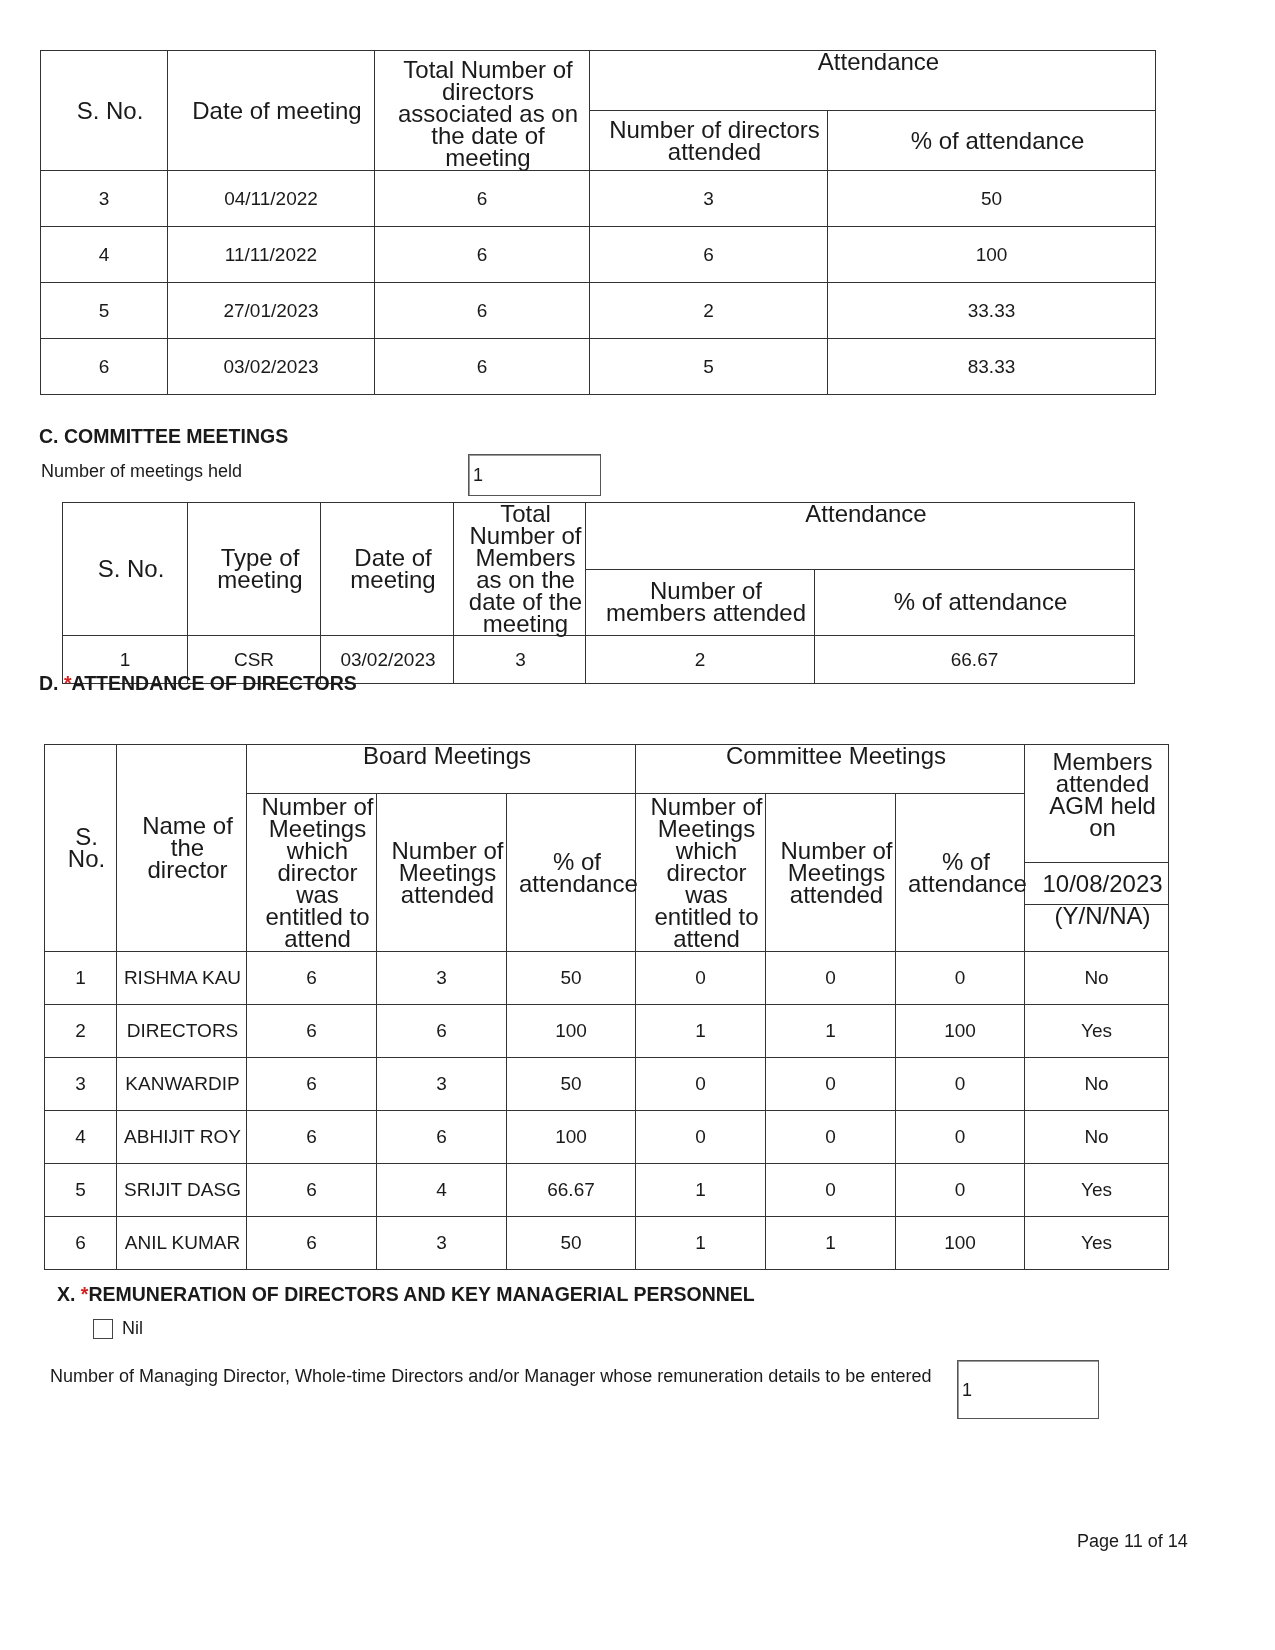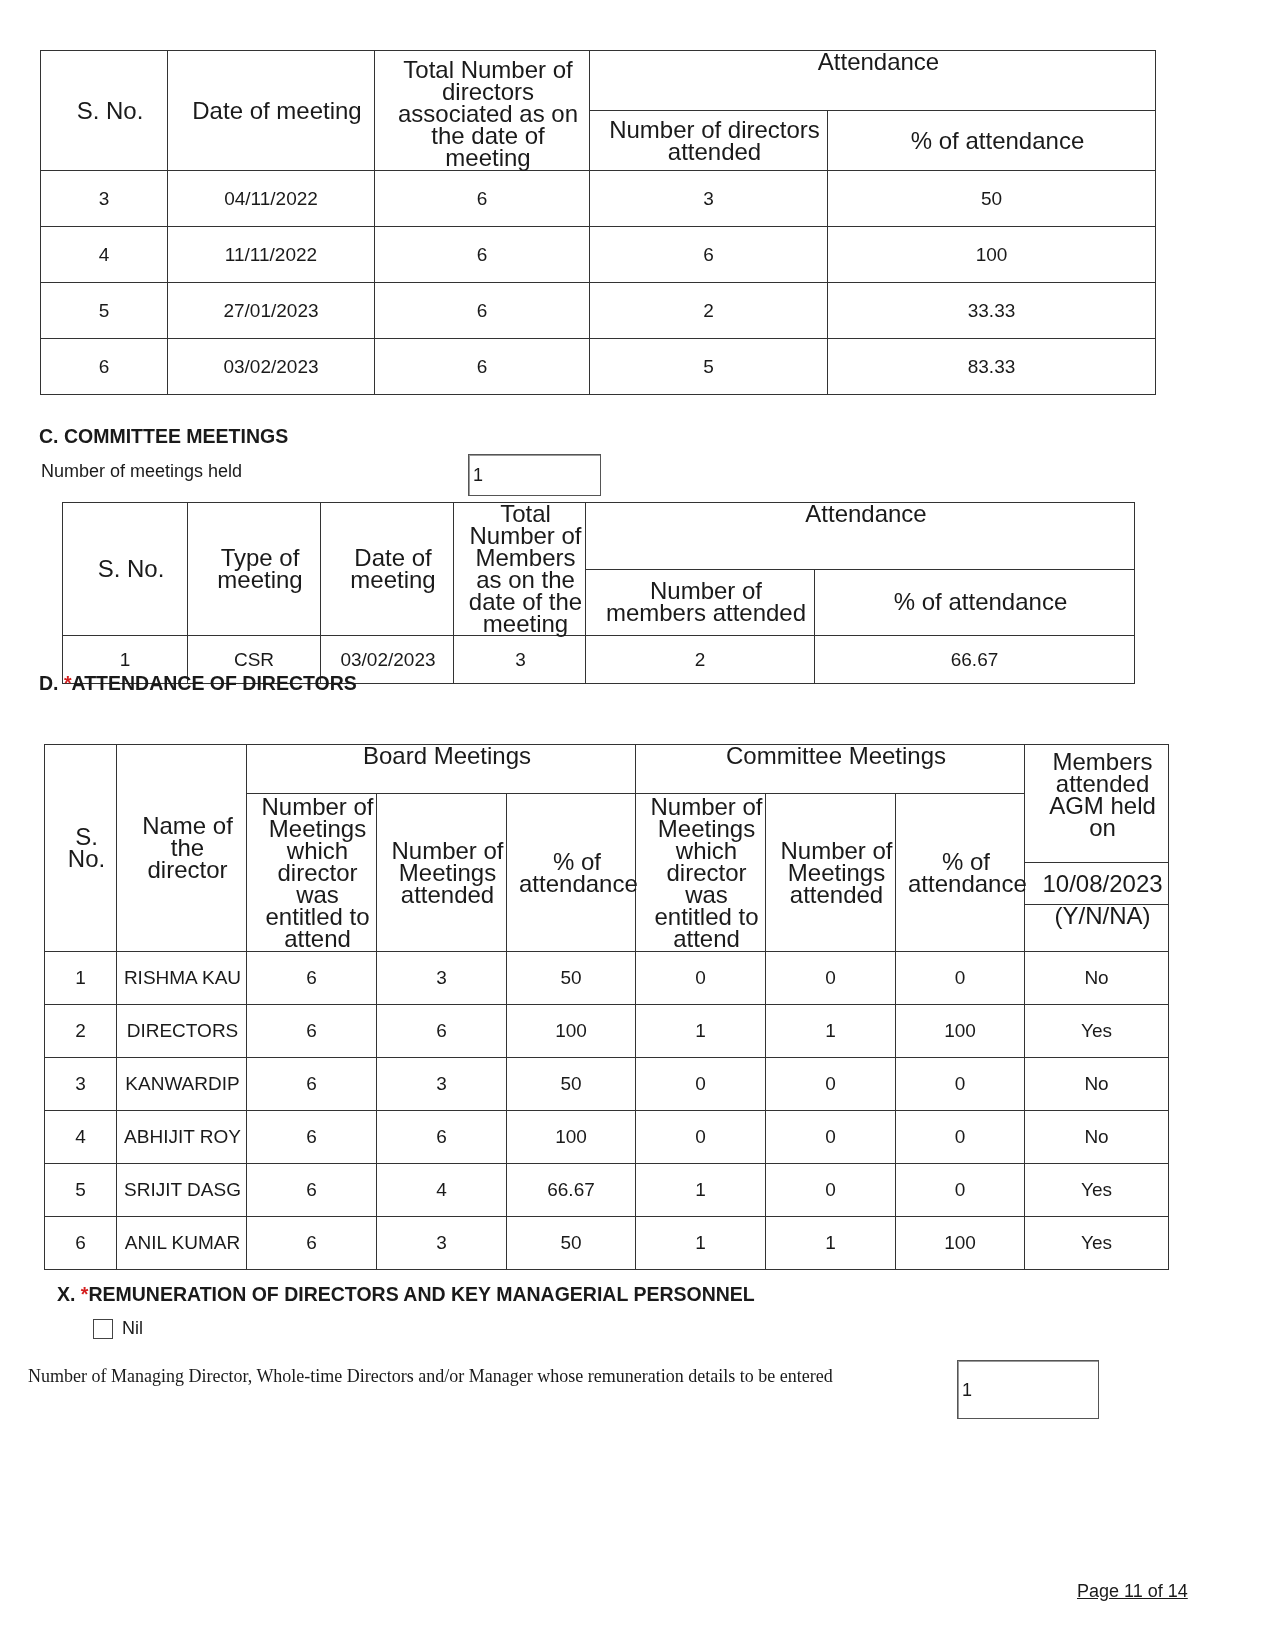--- a/index.html
+++ b/index.html
@@ -226,16 +226,16 @@
 </tbody>
   </table>
 
 <div class="sec-title" style="left:57px; top:1283px;text-align:center;">
   <span>X. </span><span class="req">*</span><span>REMUNERATION OF DIRECTORS AND KEY MANAGERIAL PERSONNEL</span>
 </div>
 
 <div class="chk" style="left:93px; top:1319px;"></div>
 <div class="plain" style="left:122px; top:1318px;">Nil</div>
 
-<div class="plain" style="left:28px; top:1366px;font-family:Liberation Serif, serif;">Number of Managing Director, Whole-time Directors and/or Manager whose remuneration details to be entered</div>
+<div class="plain" style="left:50px; top:1366px;">Number of Managing Director, Whole-time Directors and/or Manager whose remuneration details to be entered</div>
 <div class="inbox" style="left:957px; top:1360px; width:142px; height:59px; line-height:58px;">1</div>
 
-<div class="plain" style="left:1077px; top:1581px;text-decoration:underline;">Page 11 of 14</div>
+<div class="plain" style="left:1077px; top:1531px;">Page 11 of 14</div>
 
 </body></html>

